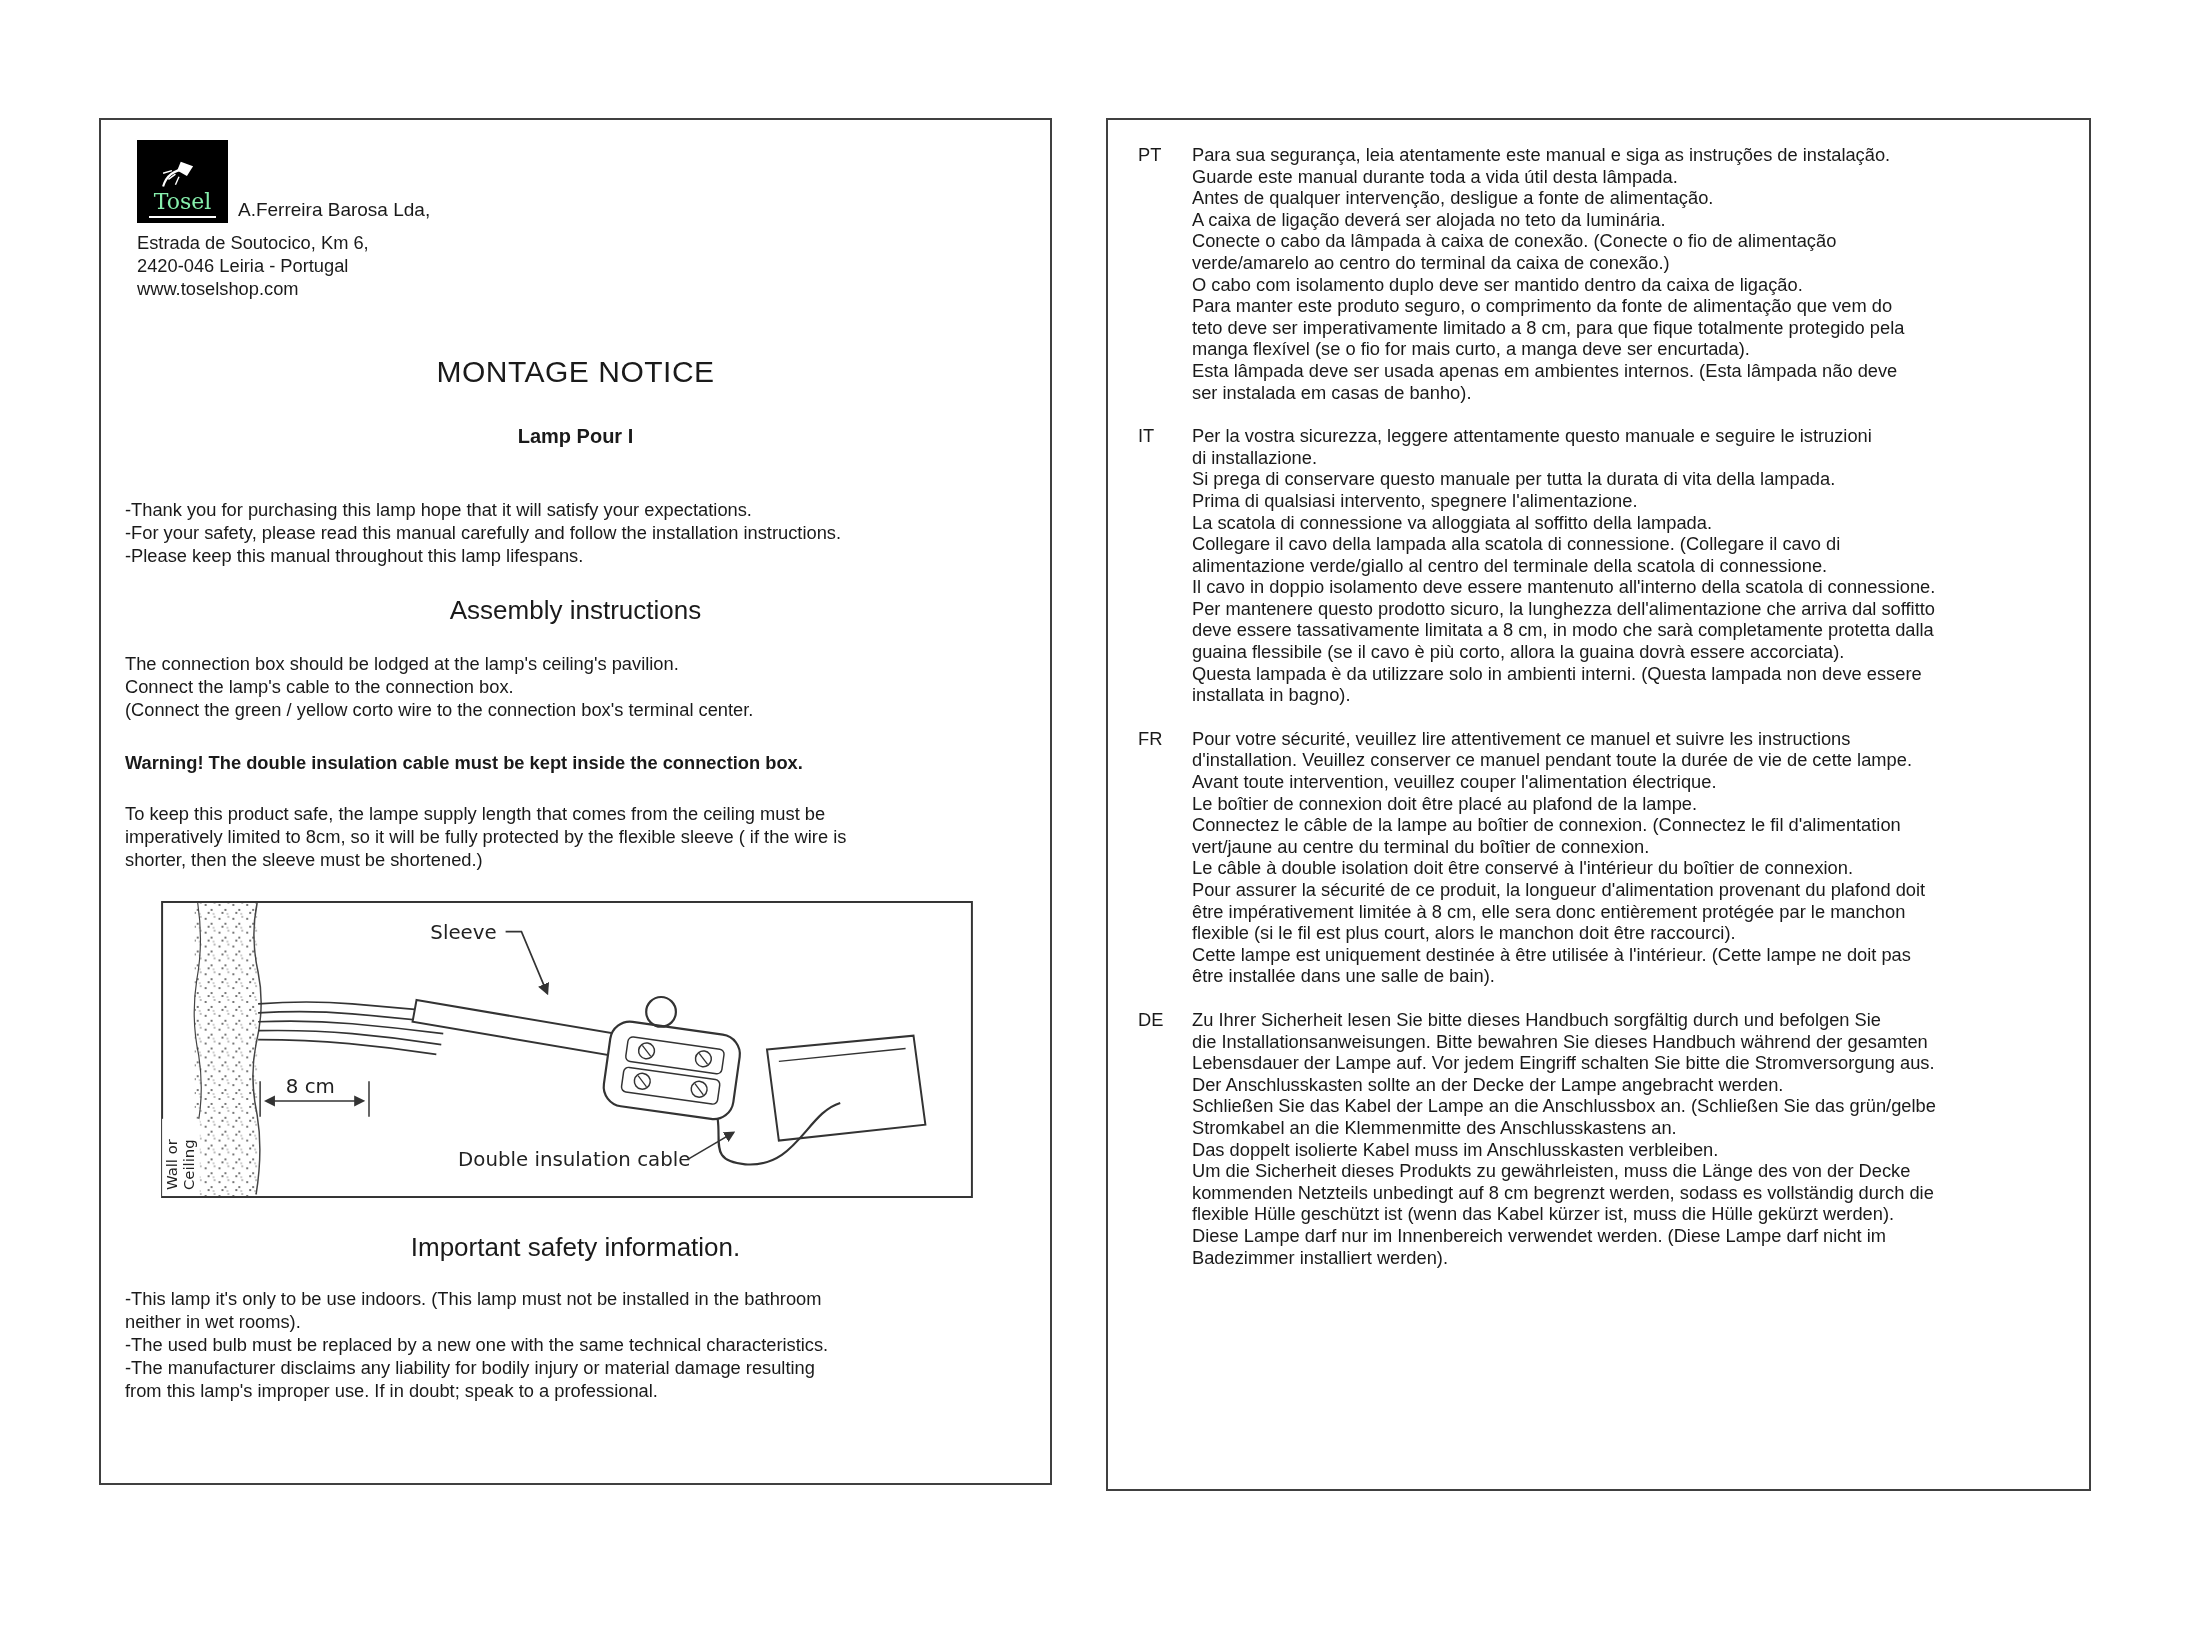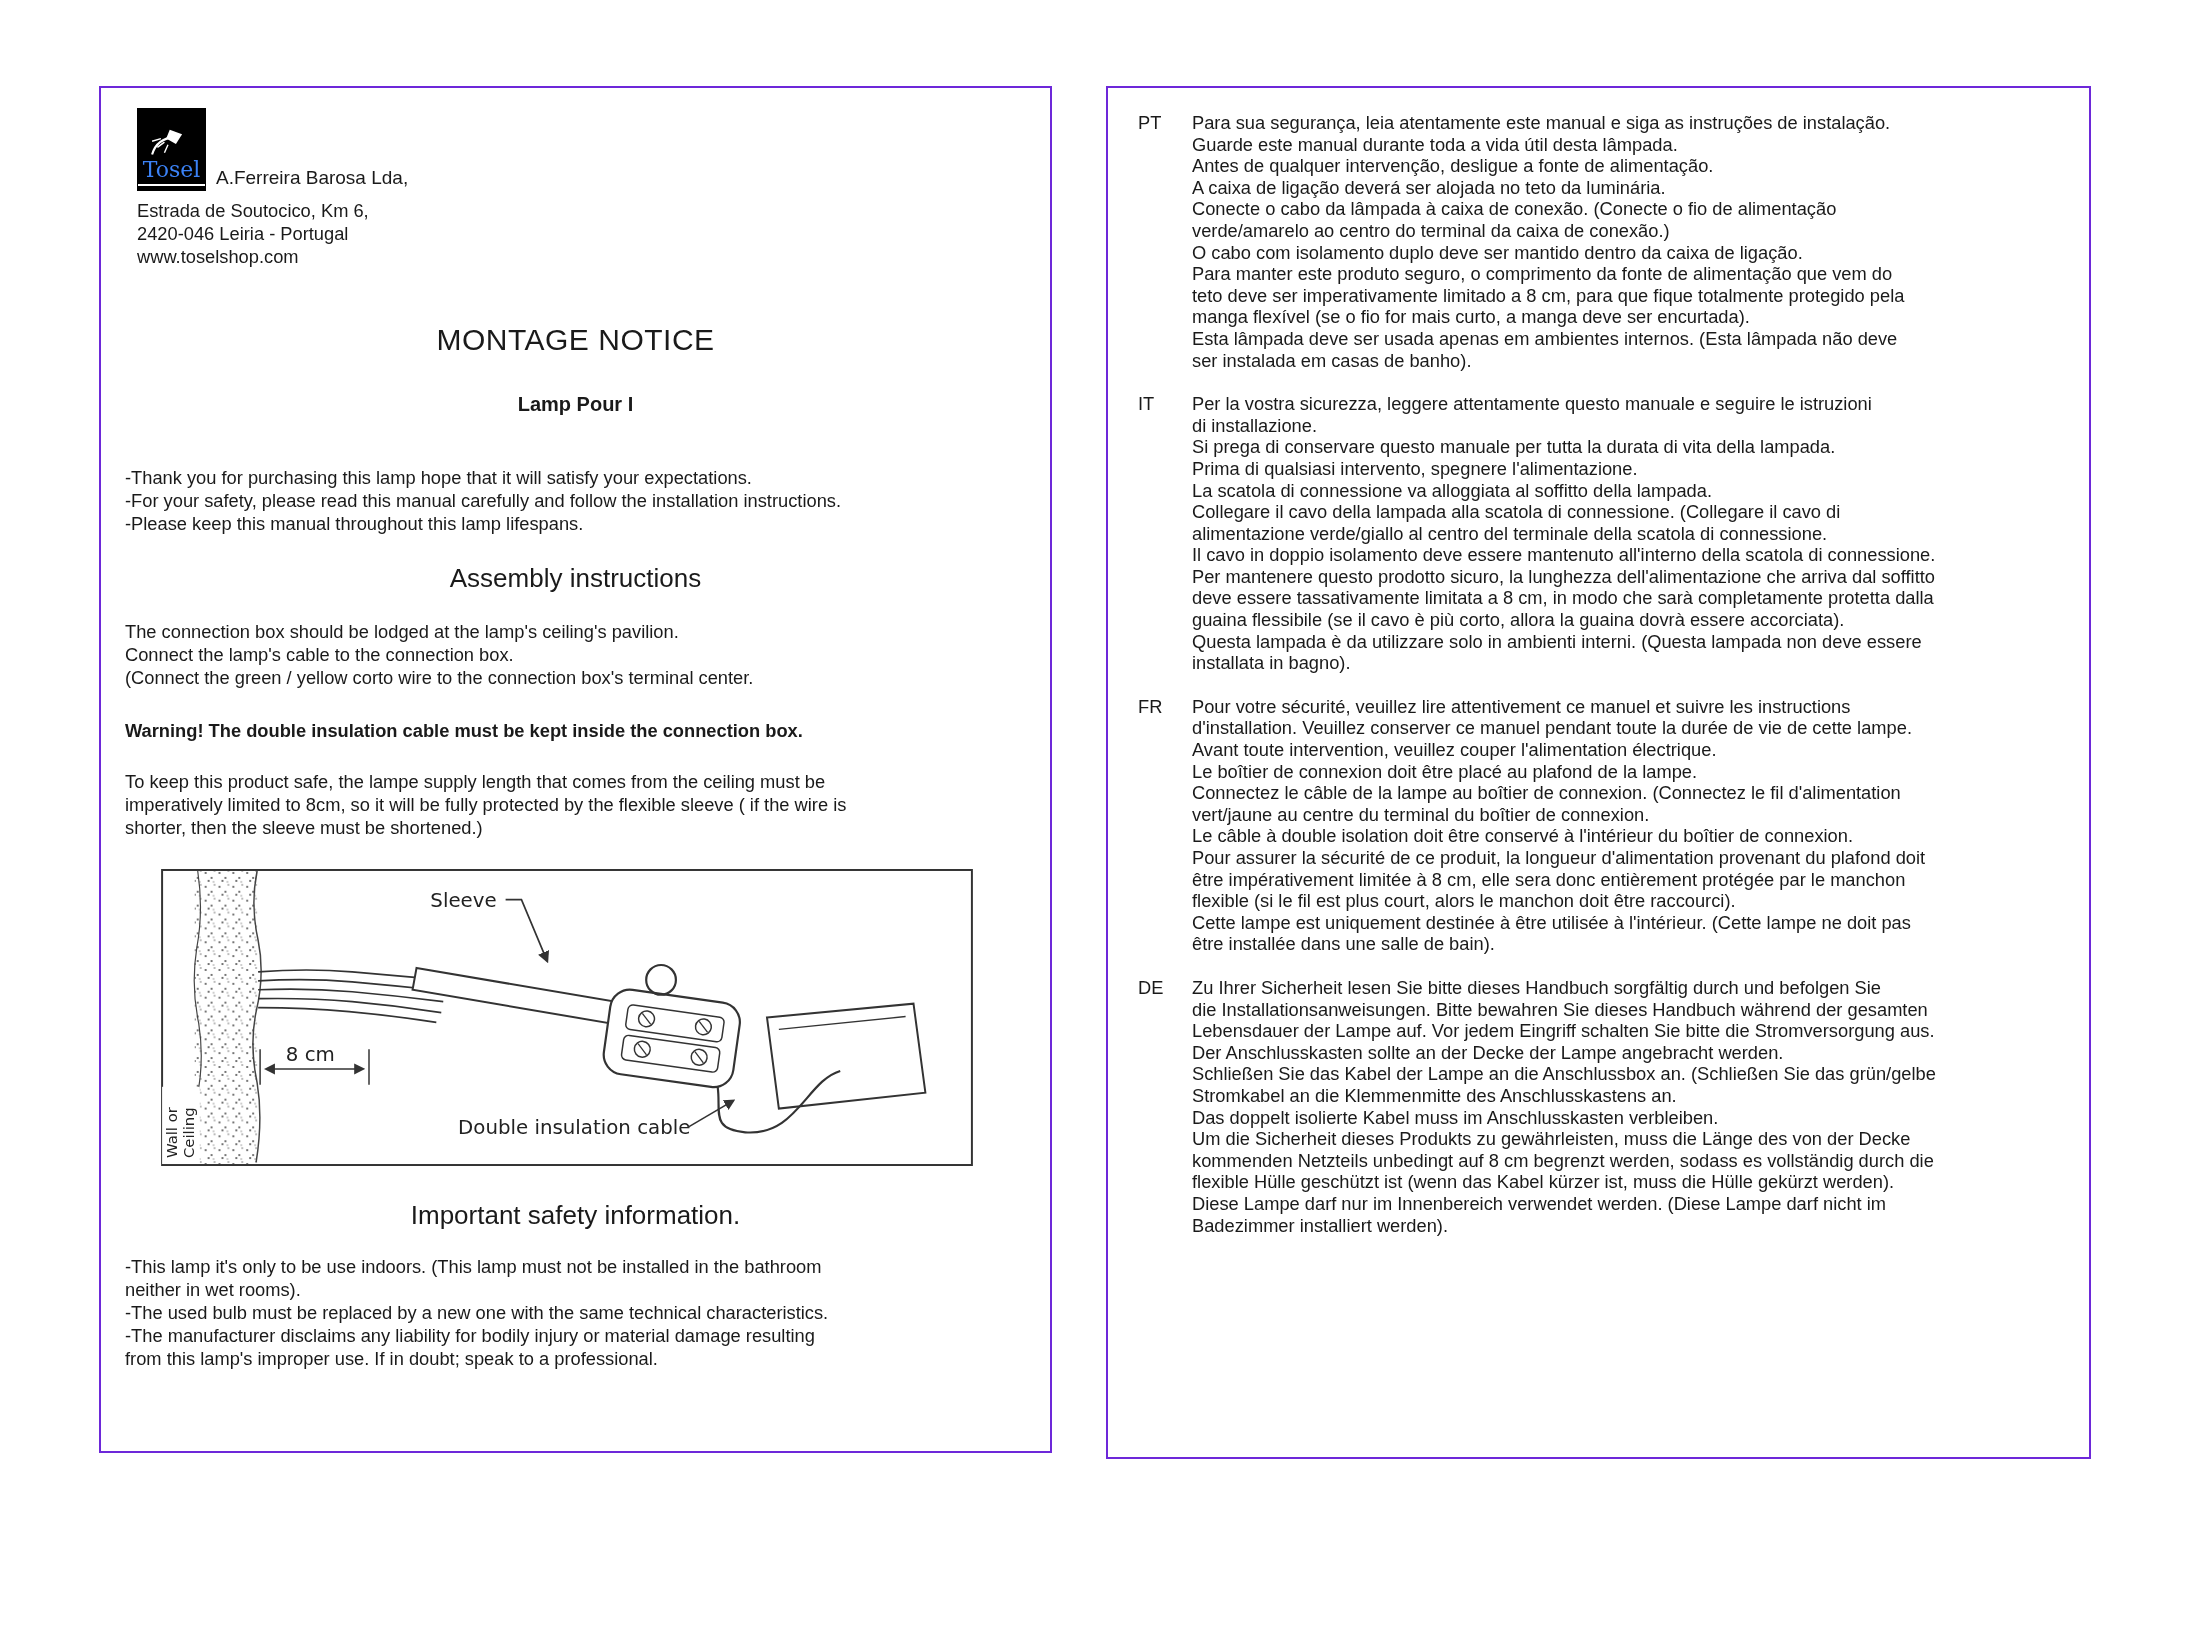--- a/index.html
+++ b/index.html
@@ -4,30 +4,30 @@
 <style>
   * { margin:0; padding:0; box-sizing:border-box; }
   html, body { background:#ffffff; }
   body {
     width:2203px; height:1651px; position:relative;
     font-family:"Liberation Sans", sans-serif;
     color:#1a1a1a;
     overflow:hidden;
   }
   .page {
-    position:absolute; top:86px; background:#ffffff;
-    border:2px solid #6d28d9;
+    position:absolute; top:118px; background:#ffffff;
+    border:2px solid #404040;
   }
   .page-left  { left:99px;  width:953px; height:1367px; padding:16px 24px; }
   .page-right { left:1106px; width:985px; height:1373px; padding:24px 30px; }
 
   
   .logo-row { display:flex; align-items:flex-end; gap:10px; margin-left:12px; margin-top:4px; }
   .logo {
-    width:69px; height:83px; background:#000; color:#3b82f6;
+    width:91px; height:83px; background:#000; color:#86efac;
     display:flex; flex-direction:column; align-items:center; justify-content:flex-end;
     padding-bottom:5px;
   }
   .lamp-svg { width:57px; height:30px; display:block; }
   .logo-text {
     font-family:"DejaVu Serif", serif; font-size:22px; line-height:24px;
     border-bottom:2px solid #fff; padding:0 5px 2px;
   }
   .company { font-size:19px; padding-bottom:2px; }
   .address { font-size:18.3px; line-height:23px; margin-top:8px; margin-left:12px; white-space:pre-line; }

